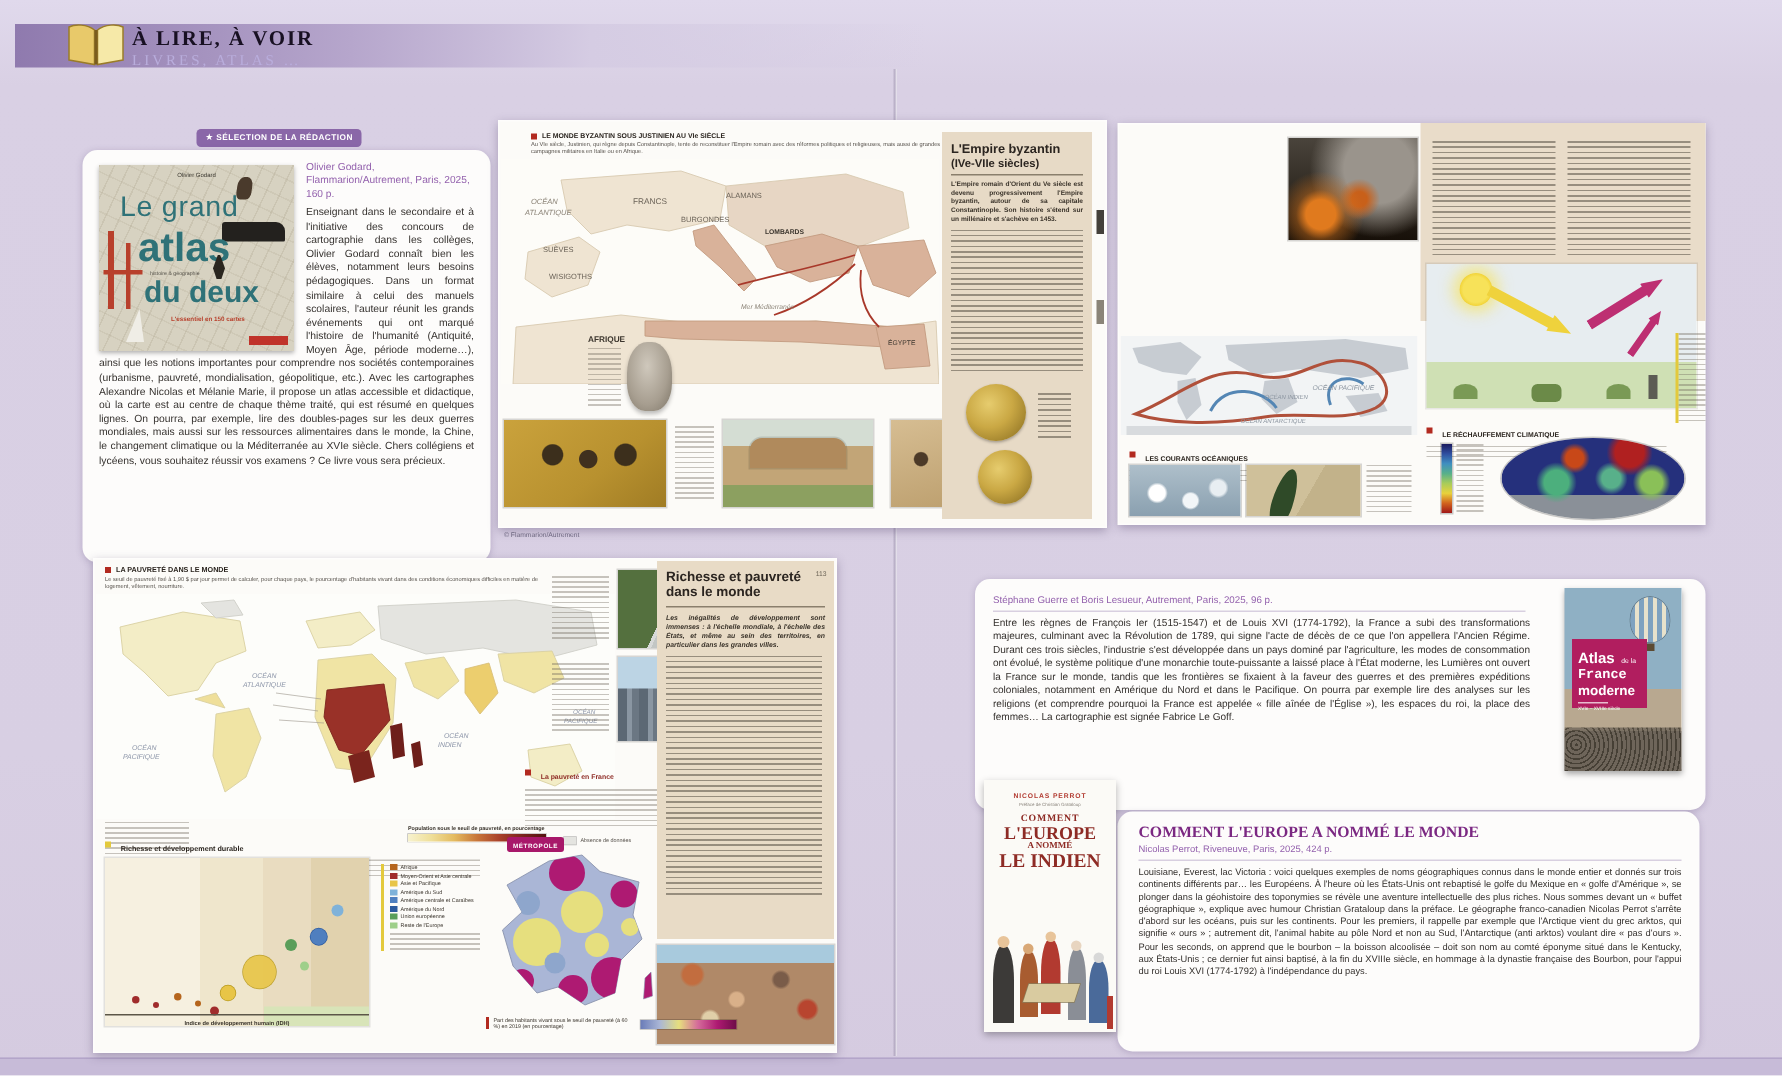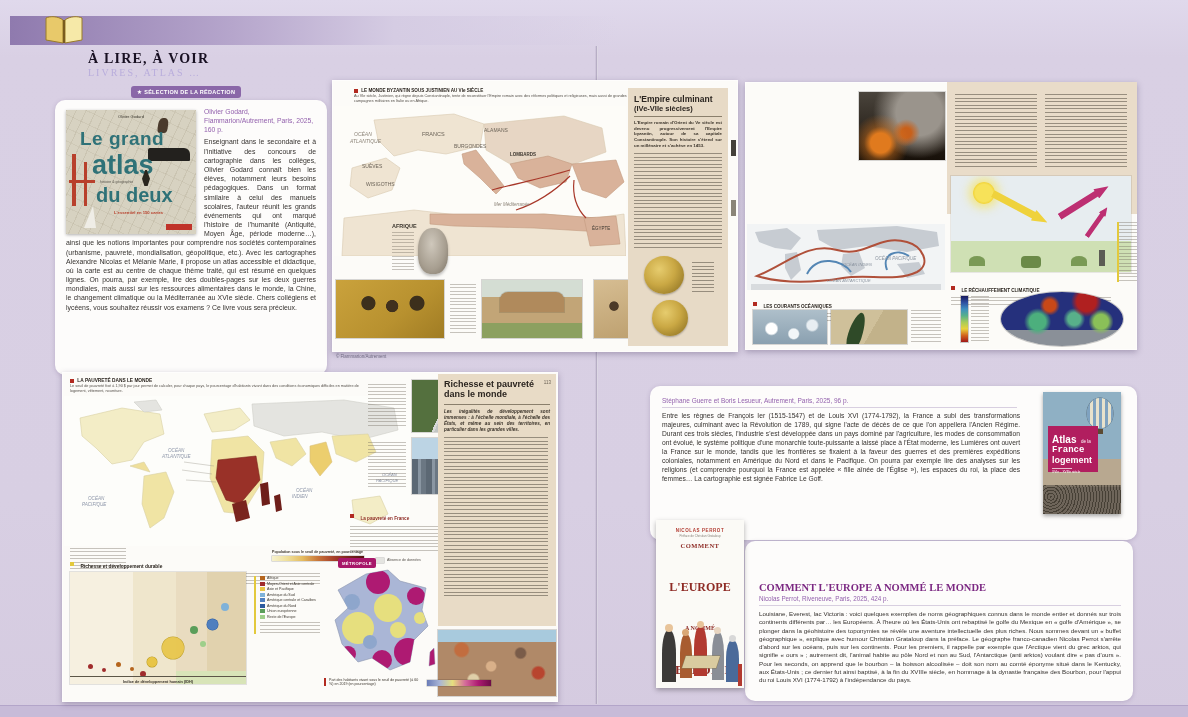--- a/index.html
+++ b/index.html
@@ -1,20 +1,20 @@
 <!DOCTYPE html>
 <html><head>
 <meta charset="utf-8">
 <style>
   html,body{margin:0;padding:0;}
   body{font-family:"Liberation Sans",sans-serif;}
   .canvas{position:relative;width:1188px;height:717px;overflow:hidden;
           background:linear-gradient(180deg,#e0d9ec 0%,#d9d0e4 8%,#d8cfe3 70%,#d5cbe0 100%);}
   .abs{position:absolute;}
-  .serif{font-family:"Liberation Serif",serif;margin-top:32px;}
+  .serif{font-family:"Liberation Serif",serif;}
   
   .tl{background-image:repeating-linear-gradient(to bottom,rgba(85,78,66,.55) 0px,rgba(85,78,66,.55) 1px,transparent 1px,transparent 3.6px);}
   .tl-lt{background-image:repeating-linear-gradient(to bottom,rgba(110,102,90,.38) 0px,rgba(110,102,90,.38) 1px,transparent 1px,transparent 3.4px);}
   .tl-dk{background-image:repeating-linear-gradient(to bottom,rgba(50,44,36,.7) 0px,rgba(50,44,36,.7) 1px,transparent 1px,transparent 3.2px);}
   .page{background:#fcfbf8;box-shadow:0 2px 6px rgba(70,55,95,.35),0 0 0 1px rgba(255,255,255,.5) inset;}
   .card{background:#fdfcfb;border-radius:10px;box-shadow:0 1px 4px rgba(90,70,120,.25);}
   .rtitle{color:#5e2374;font-weight:bold;}
   .byline{color:#9361ad;}
   .bodytxt{color:#35312e;text-align:justify;}
   .mapmarker{display:inline-block;width:4px;height:4px;background:#b22a20;margin-right:2px;vertical-align:middle;}
@@ -49,21 +49,21 @@
     <span style="color:#fff;font-size:5.5px;font-weight:bold;letter-spacing:.3px;">SÉLECTION DE LA RÉDACTION</span>
   </div>
 
   <div class="abs card" style="left:55px;top:100px;width:272px;height:275px;padding:8px 11px;box-sizing:border-box;overflow:hidden;">
 
     <div style="float:left;width:130px;height:124px;margin:2px 8px 3px 0;background:#d7d2c1;position:relative;overflow:hidden;box-shadow:0 1px 3px rgba(0,0,0,.3);
                 background-image:repeating-linear-gradient(115deg,rgba(180,172,150,.35) 0 1px,transparent 1px 9px),repeating-linear-gradient(25deg,rgba(180,172,150,.25) 0 1px,transparent 1px 12px);">
       <div style="position:absolute;left:0;right:0;top:4px;text-align:center;font-size:4px;color:#3a372f;">Olivier Godard</div>
 
       <div style="position:absolute;right:28px;top:8px;width:10px;height:15px;background:#4a3a2c;border-radius:40% 40% 30% 30%;transform:skewX(-8deg);"></div>
-      <div style="position:absolute;left:14px;top:18px;font-size:19px;font-weight:bold;color:#2f7278;letter-spacing:.5px;">Le grand</div>
+      <div style="position:absolute;left:14px;top:18px;font-size:19px;font-weight:normal;color:#2f7278;letter-spacing:.5px;">Le grand</div>
 
       <div style="position:absolute;right:6px;top:38px;width:42px;height:13px;background:#23211e;border-radius:2px 6px 1px 1px;"></div>
       <div style="position:absolute;left:26px;top:40px;font-size:27px;font-weight:bold;color:#2f7278;">atlas</div>
 
       <div style="position:absolute;left:6px;top:44px;width:4px;height:52px;background:#b8402c;"></div>
       <div style="position:absolute;left:18px;top:52px;width:3px;height:44px;background:#b8402c;"></div>
       <div style="position:absolute;left:3px;top:70px;width:26px;height:3px;background:#b8402c;"></div>
       <div style="position:absolute;left:34px;top:70px;font-size:3.5px;color:#55524a;">histoire &amp; géographie</div>
       <div style="position:absolute;left:30px;top:74px;font-size:20px;font-weight:bold;color:#2f7278;">du deux</div>
 
@@ -130,21 +130,21 @@
     <div class="abs tl-lt" style="left:60px;top:152px;width:22px;height:40px;"></div>
 
     <div class="abs photo" style="left:4px;top:200px;width:108px;height:58px;background:radial-gradient(circle at 30% 40%,#3c2f1c 0 8%,transparent 9%),radial-gradient(circle at 52% 45%,#40301e 0 9%,transparent 10%),radial-gradient(circle at 75% 40%,#3c2f1c 0 8%,transparent 9%),linear-gradient(140deg,#caa23c,#b8912f 60%,#a07c24);"></div>
     <div class="abs tl-lt" style="left:118px;top:204px;width:26px;height:50px;"></div>
     <div class="abs photo" style="left:150px;top:200px;width:100px;height:58px;background:linear-gradient(180deg,#d4ddd3 0 30%,#c2a577 30% 75%,#8ca060 75% 100%);"></div>
     <div class="abs" style="left:168px;top:212px;width:64px;height:20px;background:#b08a5c;border-radius:8px 8px 0 0;box-shadow:0 0 0 1px rgba(0,0,0,.12);"></div>
     <div class="abs photo" style="left:262px;top:200px;width:100px;height:58px;background:radial-gradient(circle at 20% 45%,#4c3a28 0 5%,transparent 6%),radial-gradient(circle at 40% 60%,#4c3a28 0 5%,transparent 6%),radial-gradient(circle at 62% 40%,#4c3a28 0 5%,transparent 6%),radial-gradient(circle at 80% 62%,#4c3a28 0 5%,transparent 6%),linear-gradient(165deg,#d6bd92,#b89a68);"></div>
     <div class="abs tl-lt" style="left:366px;top:202px;width:26px;height:54px;"></div>
 
     <div class="abs" style="left:296px;top:8px;width:100px;height:186px;background:#e7dac6;padding:6px 6px;box-sizing:border-box;">
-      <div class="sechead" style="font-size:8.5px;">L'Empire culminant</div>
+      <div class="sechead" style="font-size:8.5px;">L'Empire byzantin</div>
       <div class="sechead" style="font-size:7.5px;margin-bottom:3px;">(IVe-VIIe siècles)</div>
       <div style="border-top:1px solid #8a7f6c;margin-bottom:3px;"></div>
       <div style="font-size:4.4px;font-weight:bold;color:#3a332a;text-align:justify;line-height:1.3;margin-bottom:4px;">L'Empire romain d'Orient du Ve siècle est devenu progressivement l'Empire byzantin, autour de sa capitale Constantinople. Son histoire s'étend sur un millénaire et s'achève en 1453.</div>
       <div class="tl" style="width:88px;height:108px;"></div>
     </div>
 
     <div class="abs" style="left:296px;top:170px;width:100px;height:96px;background:#e7dac6;"></div>
     <div class="abs coin" style="left:312px;top:176px;width:40px;height:38px;"></div>
     <div class="abs coin" style="left:320px;top:220px;width:36px;height:36px;"></div>
     <div class="abs tl" style="left:360px;top:182px;width:22px;height:30px;"></div>
@@ -394,21 +394,21 @@
 
     <div style="position:absolute;right:16px;top:6px;width:78px;height:122px;box-shadow:0 2px 4px rgba(0,0,0,.35);overflow:hidden;
                 background:linear-gradient(180deg,#8fb0c4 0 55%,#b8a890 55% 78%,#6e655a 78% 100%);">
       <div style="position:absolute;right:8px;top:6px;width:26px;height:30px;border-radius:50% 50% 46% 46%;background:repeating-linear-gradient(90deg,#7fa2c0 0 3px,#e8e2cc 3px 6px);box-shadow:0 0 0 .5px rgba(40,50,60,.5);"></div>
       <div style="position:absolute;right:18px;top:37px;width:6px;height:5px;background:#5c4a32;"></div>
       <div style="position:absolute;left:0;bottom:0;width:100%;height:24%;background:repeating-radial-gradient(circle at 10% 40%,#3c362c 0 1px,#6e655a 1px 3px);opacity:.8;"></div>
       <div style="position:absolute;left:5px;top:34px;width:50px;height:46px;background:#b11e5f;padding:4px;box-sizing:border-box;">
         <div style="line-height:1;"><span style="color:#fff;font-size:10px;font-weight:bold;">Atlas</span>
         <span style="color:#fff;font-size:4.5px;">de la</span></div>
         <div style="color:#fff;font-size:9px;font-weight:bold;line-height:1.1;font-family:Liberation Mono, monospace;">France</div>
-        <div style="color:#fff;font-size:9px;font-weight:bold;line-height:1.1;">logement</div>
+        <div style="color:#fff;font-size:9px;font-weight:bold;line-height:1.1;">moderne</div>
         <div style="border-top:.5px solid rgba(255,255,255,.7);margin:2px 0 1px;width:20px;"></div>
         <div style="color:#fff;font-size:3.2px;">XVIe – XVIIIe siècle</div>
       </div>
     </div>
   </div>
 
   <div class="abs card" style="left:745px;top:541px;width:388px;height:160px;padding:9px 12px 9px 14px;box-sizing:border-box;">
     <div class="serif rtitle" style="font-size:10.5px;color:#7b2882;">COMMENT L'EUROPE A NOMMÉ LE MONDE</div>
     <div class="byline" style="font-size:6.3px;margin:2px 0 3px;">Nicolas Perrot, Riveneuve, Paris, 2025, 424 p.</div>
     <div style="border-top:1px solid #d8cfe0;margin-bottom:4px;"></div>

